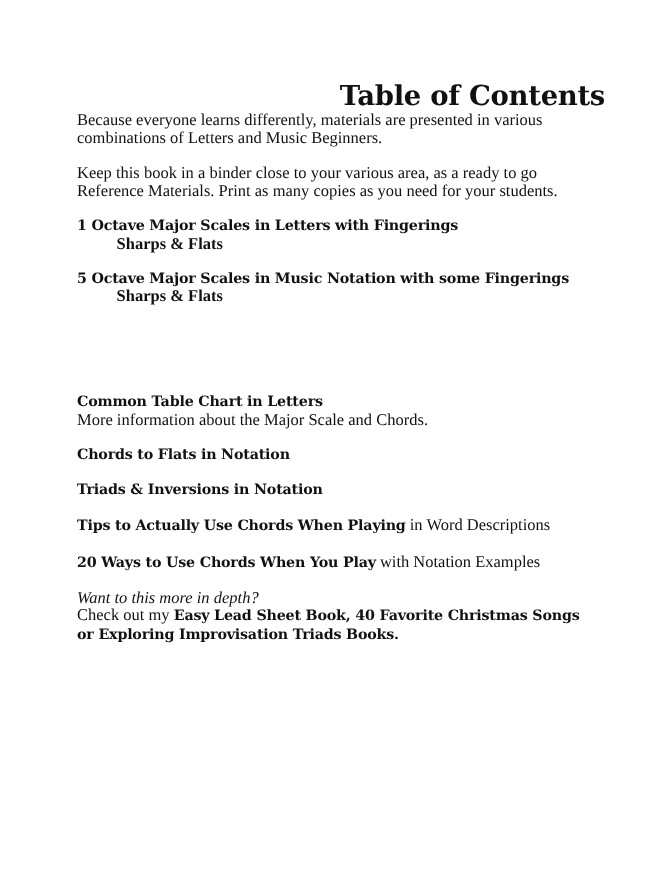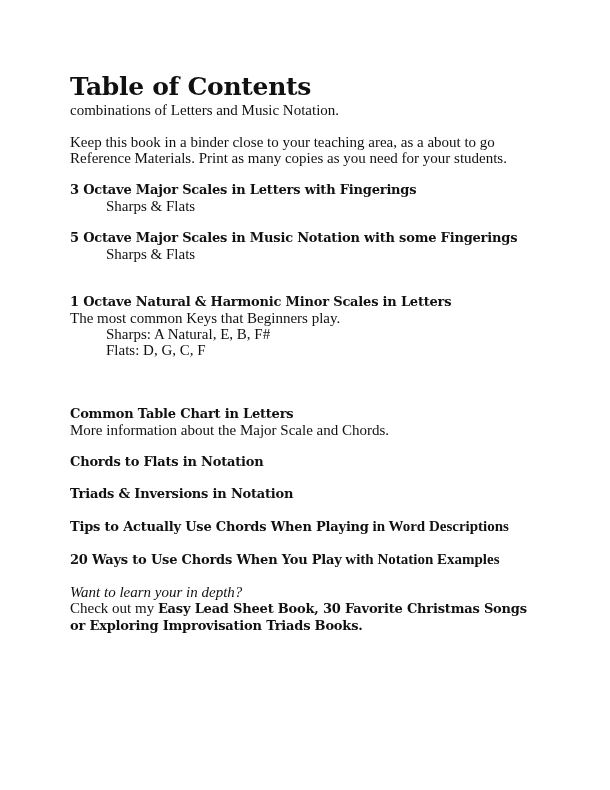--- a/index.html
+++ b/index.html
@@ -21,83 +21,79 @@
       top: 72px;
       width: 480px;
     }
     .title {
       font-family: "DejaVu Serif", serif;
       font-weight: bold;
       font-size: 25px;
       line-height: 30px;
       margin: 0;
       letter-spacing: -0.3px;
+      text-align: right;
     }
     .p {
       font-family: "Liberation Serif", serif;
       font-size: 15px;
       line-height: 16px;
       margin: 0;
     }
     .gap { height: 16px; }
     .h {
       font-family: "DejaVu Serif", serif;
       font-weight: bold;
       font-size: 13px;
       line-height: 16px;
       margin: 0;
       letter-spacing: -0.2px;
     }
     .h .plain {
       font-family: "Liberation Serif", serif;
-      font-weight: bold;
+      font-weight: normal;
       font-size: 15px;
       letter-spacing: 0;
     }
-    .indent { padding-left: 36px; }
+    .indent { padding-left: 36px; font-weight: bold; }
     .ital { font-style: italic; }
     .b {
       font-family: "DejaVu Serif", serif;
       font-weight: bold;
       font-size: 13px;
       letter-spacing: -0.2px;
     }
   </style>
 </head>
 <body>
 
 <div class="page">
   <h1 class="title">Table of Contents</h1>
 
-  <p class="p">combinations of Letters and Music Notation.</p>
+  <p class="p">Because everyone learns differently, materials are presented in various</p>
+  <p class="p">combinations of Letters and Music Beginners.</p>
   <div class="gap"></div>
-  <p class="p">Keep this book in a binder close to your teaching area, as a about to go</p>
+  <p class="p">Keep this book in a binder close to your various area, as a ready to go</p>
   <p class="p">Reference Materials. Print as many copies as you need for your students.</p>
   <div class="gap"></div>
 
   <div>
-    <p class="h">3 Octave Major Scales in Letters with Fingerings</p>
+    <p class="h">1 Octave Major Scales in Letters with Fingerings</p>
     <p class="p indent">Sharps &amp; Flats</p>
   </div>
   <div class="gap"></div>
 
   <div>
     <p class="h">5 Octave Major Scales in Music Notation with some Fingerings</p>
     <p class="p indent">Sharps &amp; Flats</p>
   </div>
   <div class="gap"></div>
 
   <div class="gap"></div>
 
-  <div>
-    <p class="h">1 Octave Natural &amp; Harmonic Minor Scales in Letters</p>
-    <p class="p">The most common Keys that Beginners play.</p>
-    <p class="p indent">Sharps:  A Natural, E, B, F#</p>
-    <p class="p indent">Flats:  D, G, C, F</p>
-  </div>
   <div class="gap"></div>
 
   <div class="gap"></div>
 
   <div class="gap"></div>
 
   <div>
     <p class="h">Common Table Chart in Letters</p>
     <p class="p">More information about the Major Scale and Chords.</p>
   </div>
@@ -117,17 +113,17 @@
     <p class="h"><span>Tips to Actually Use Chords When Playing</span><span class="plain"> in Word Descriptions</span></p>
   </div>
   <div class="gap"></div>
 
   <div>
     <p class="h"><span>20 Ways to Use Chords When You Play</span><span class="plain"> with Notation Examples</span></p>
   </div>
   <div class="gap"></div>
 
   <div>
-    <p class="p ital">Want to learn your in depth?</p>
-    <p class="p"><span>Check out my </span><span class="b">Easy Lead Sheet Book, 30 Favorite Christmas Songs</span></p>
+    <p class="p ital">Want to this more in depth?</p>
+    <p class="p"><span>Check out my </span><span class="b">Easy Lead Sheet Book, 40 Favorite Christmas Songs</span></p>
     <p class="p"><span class="b">or Exploring Improvisation Triads Books.</span></p>
   </div>
 </div>
 
 </body></html>

